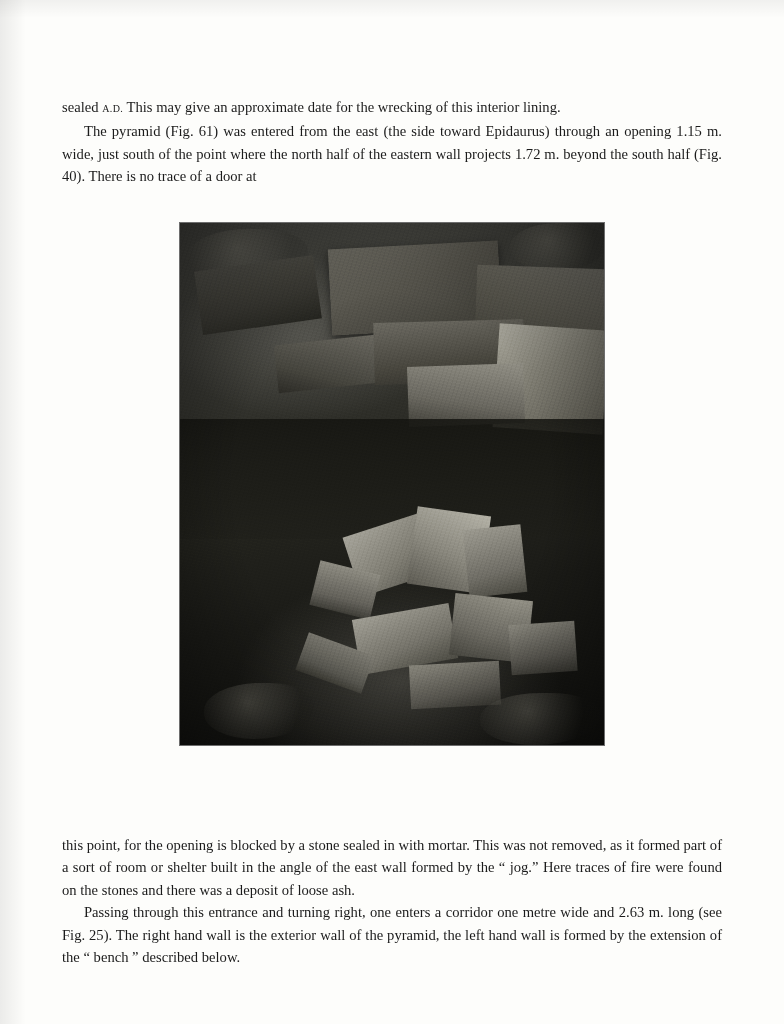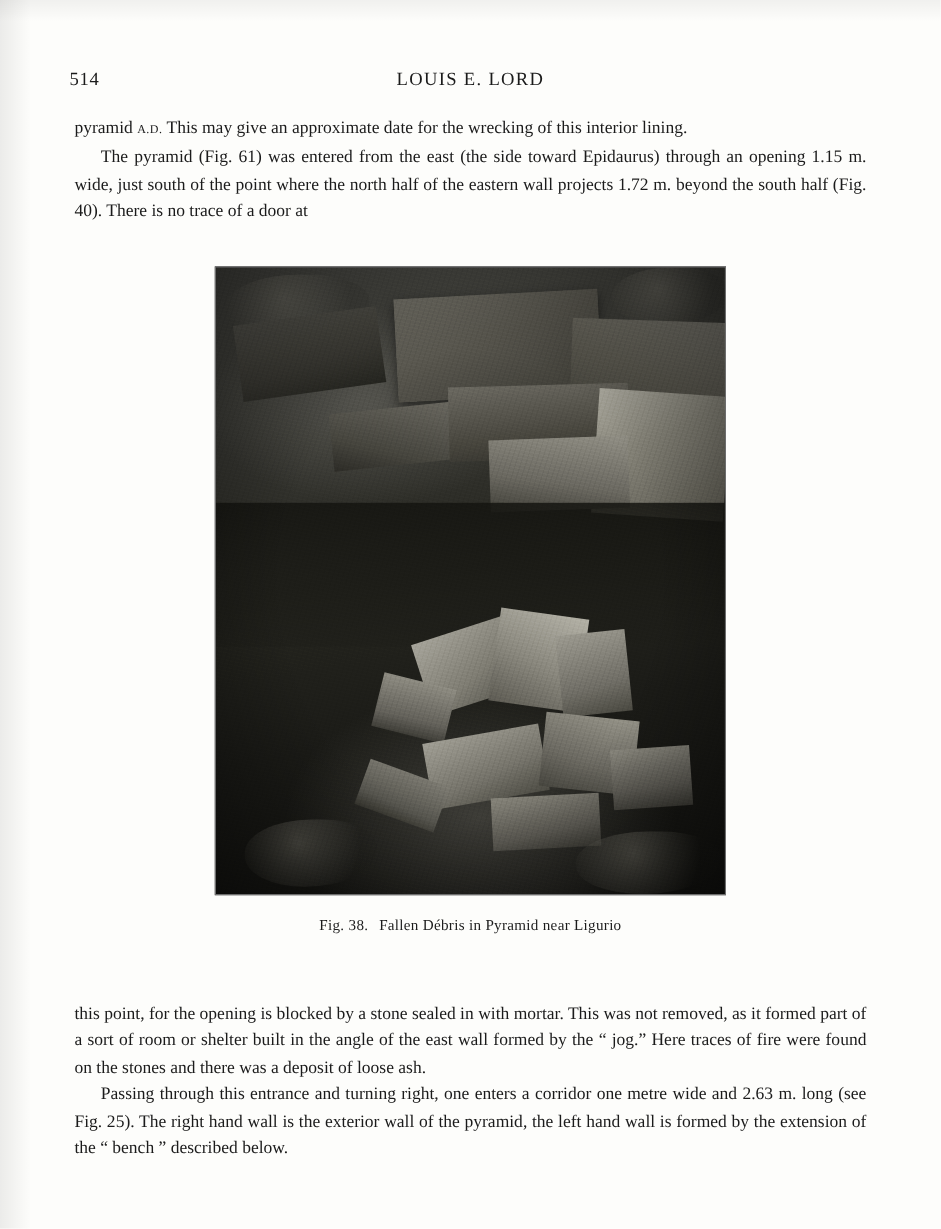--- a/index.html
+++ b/index.html
@@ -238,27 +238,23 @@
     left: 0; top: 0; width: 784px; height: 18px;
     background: linear-gradient(180deg, rgba(0,0,0,0.05), rgba(0,0,0,0));
     pointer-events: none;
   }
 </style>
 </head>
 <body>
 
 <div class="page">
 
-  <div class="header">
-    <div class="folio">514</div>
-    <div class="running-head">LOUIS E. LORD</div>
-  </div>
 
   <div class="body-text">
-    <p><span>pyramid </span><span class="smallcaps">A.D.</span><span>   This may give an approximate date for the wrecking of this interior lining.</span></p>
+    <p><span>sealed </span><span class="smallcaps">A.D.</span><span>   This may give an approximate date for the wrecking of this interior lining.</span></p>
     <p class="indent">The pyramid (Fig. 61) was entered from the east (the side toward Epidaurus) through an opening 1.15 m. wide, just south of the point where the north half of the eastern wall projects 1.72 m. beyond the south half (Fig. 40).   There is no trace of a door at</p>
   </div>
 
   <div class="figure-block">
     <div class="figure-frame">
       <div class="photo">
         <div class="shrub shrub1"></div>
         <div class="shrub shrub2"></div>
         <div class="blk rock-g"></div>
         <div class="blk rock-a"></div>
@@ -276,23 +272,20 @@
         <div class="blk slab6"></div>
         <div class="blk slab7"></div>
         <div class="blk slab8"></div>
         <div class="blk slab9"></div>
         <div class="shrub shrub3"></div>
         <div class="shrub shrub4"></div>
         <div class="grain"></div>
         <div class="vignette"></div>
       </div>
     </div>
-    <div class="figure-caption">
-      <span class="fignum">Fig. 38.</span><span>Fallen Débris in Pyramid near Ligurio</span>
-    </div>
   </div>
 
   <div class="body-text-2">
     <p>this point, for the opening is blocked by a stone sealed in with mortar.   This was not removed, as it formed part of a sort of room or shelter built in the angle of the east wall formed by the “ jog.”   Here traces of fire were found on the stones and there was a deposit of loose ash.</p>
     <p class="indent">Passing through this entrance and turning right, one enters a corridor one metre wide and 2.63 m. long (see Fig. 25).   The right hand wall is the exterior wall of the pyramid, the left hand wall is formed by the extension of the “ bench ” described below.</p>
   </div>
 
   <div class="edge-shade-left"></div>
   <div class="edge-shade-top"></div>
 </div>

